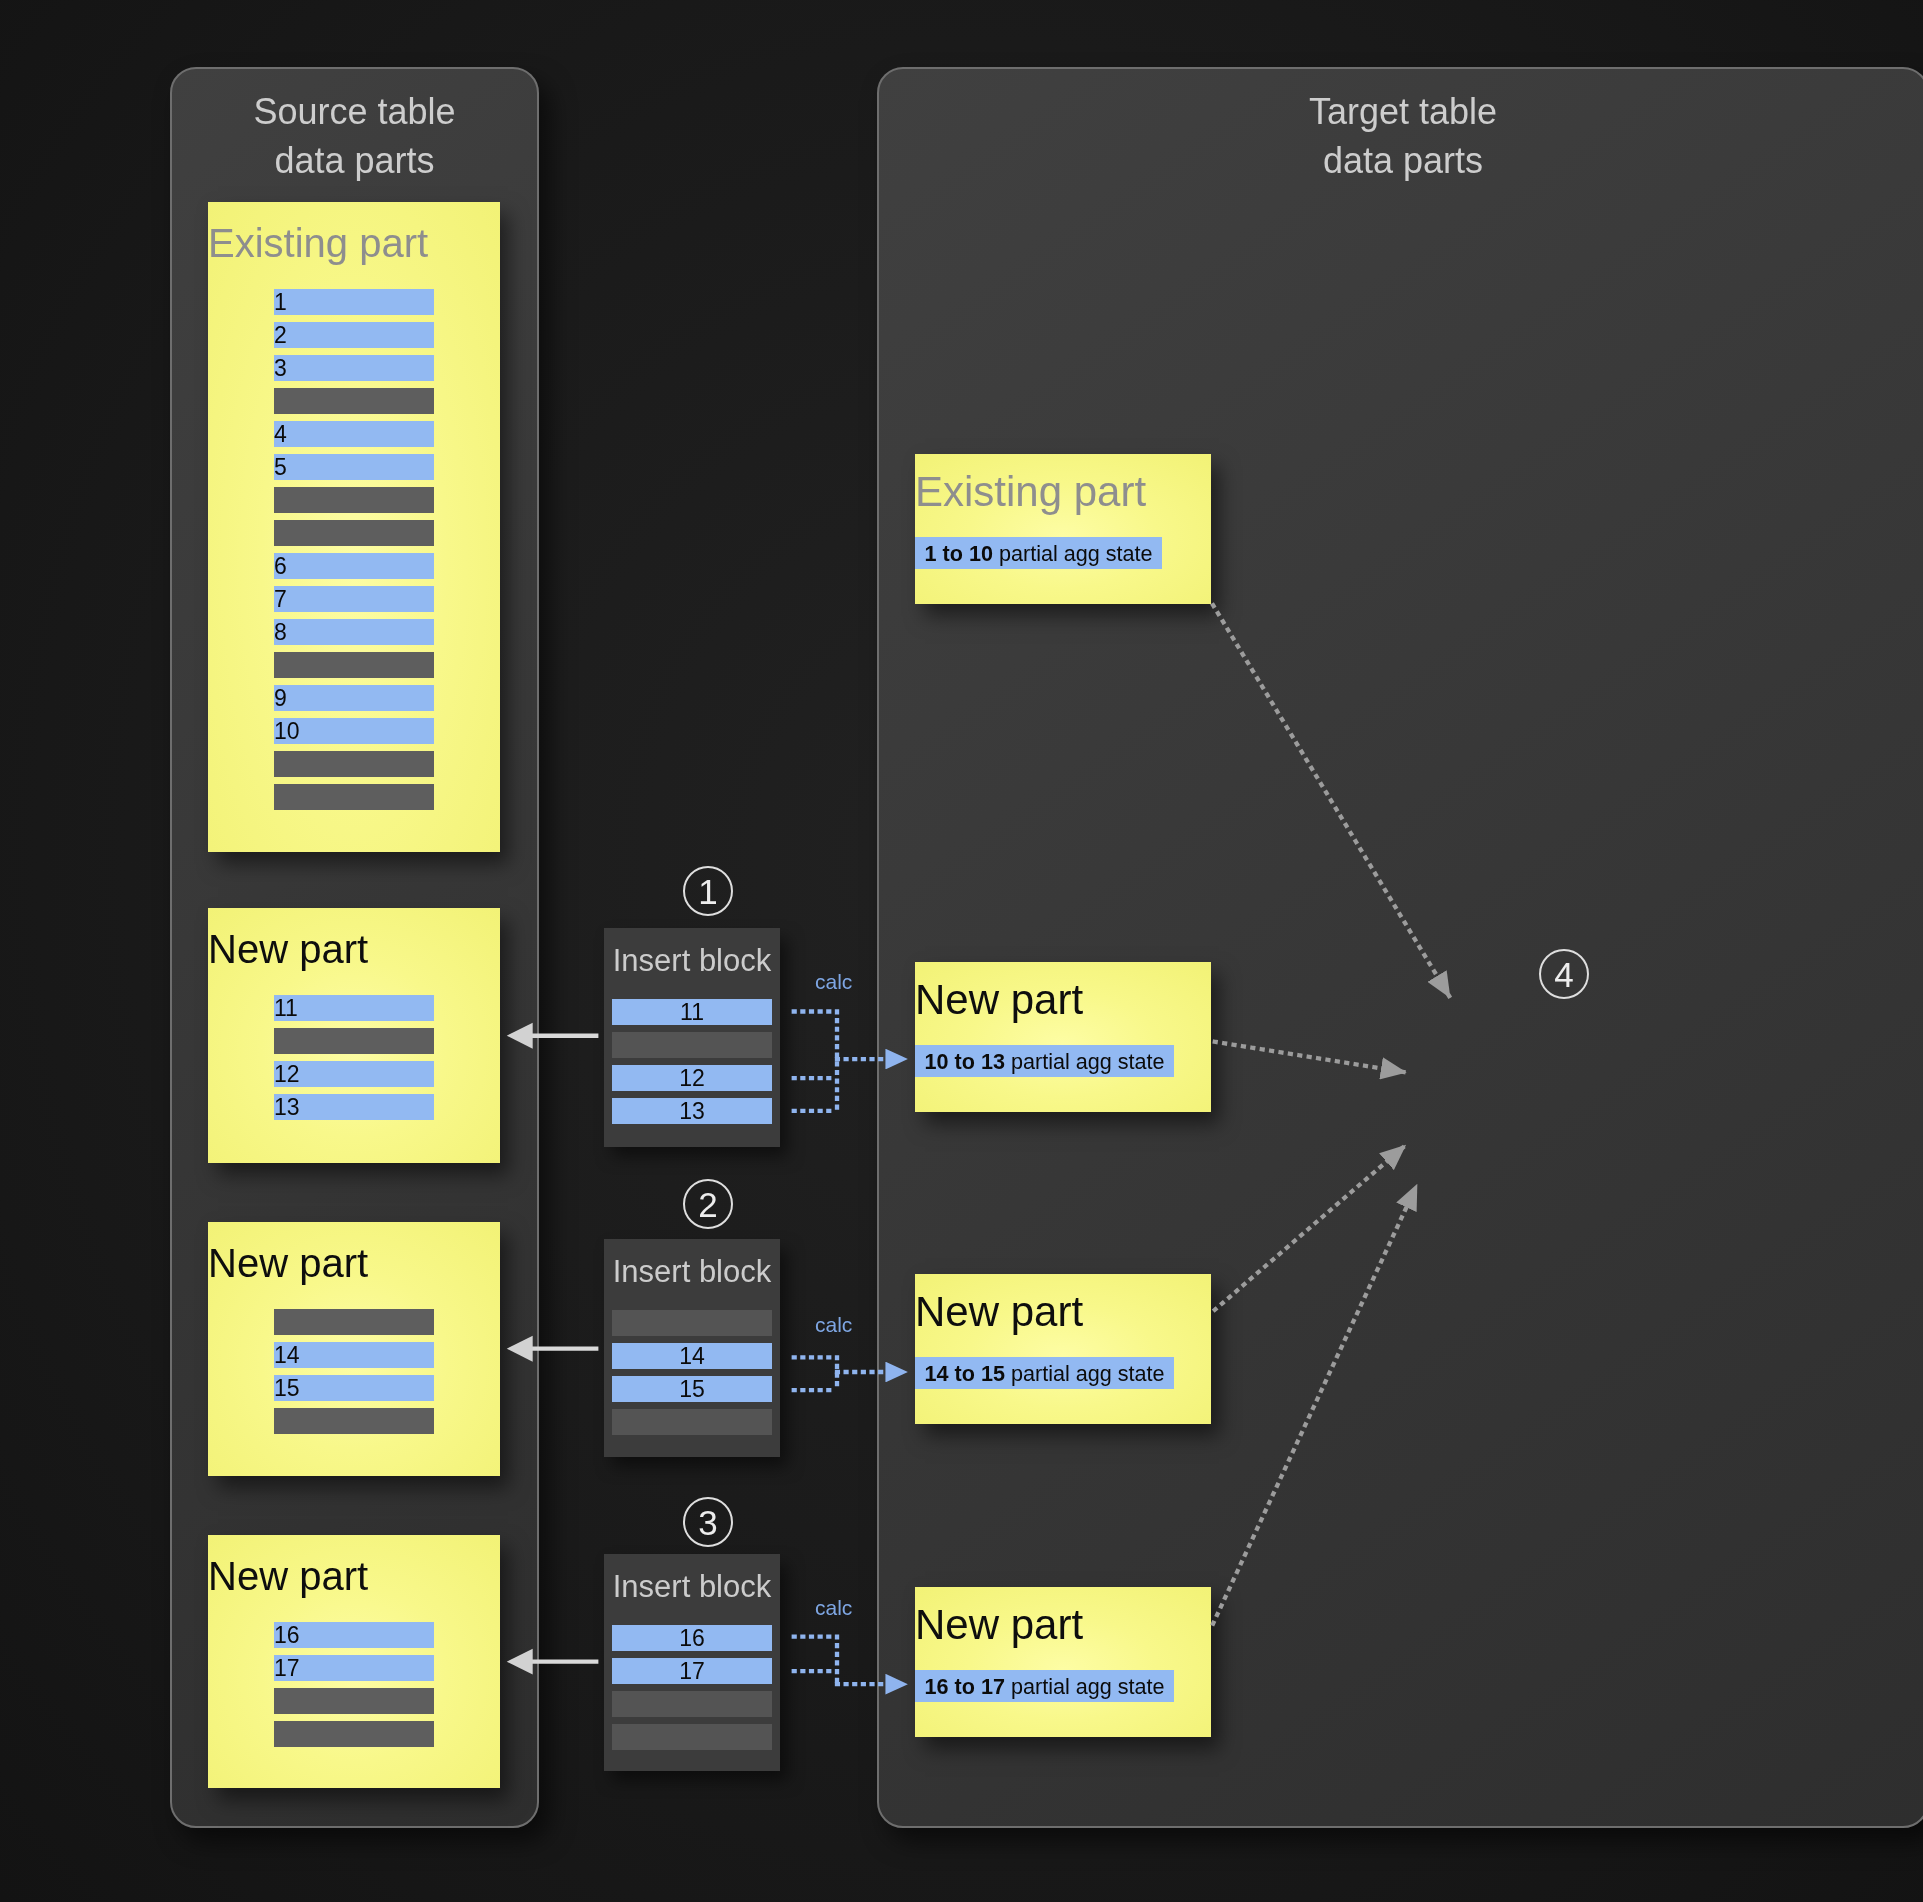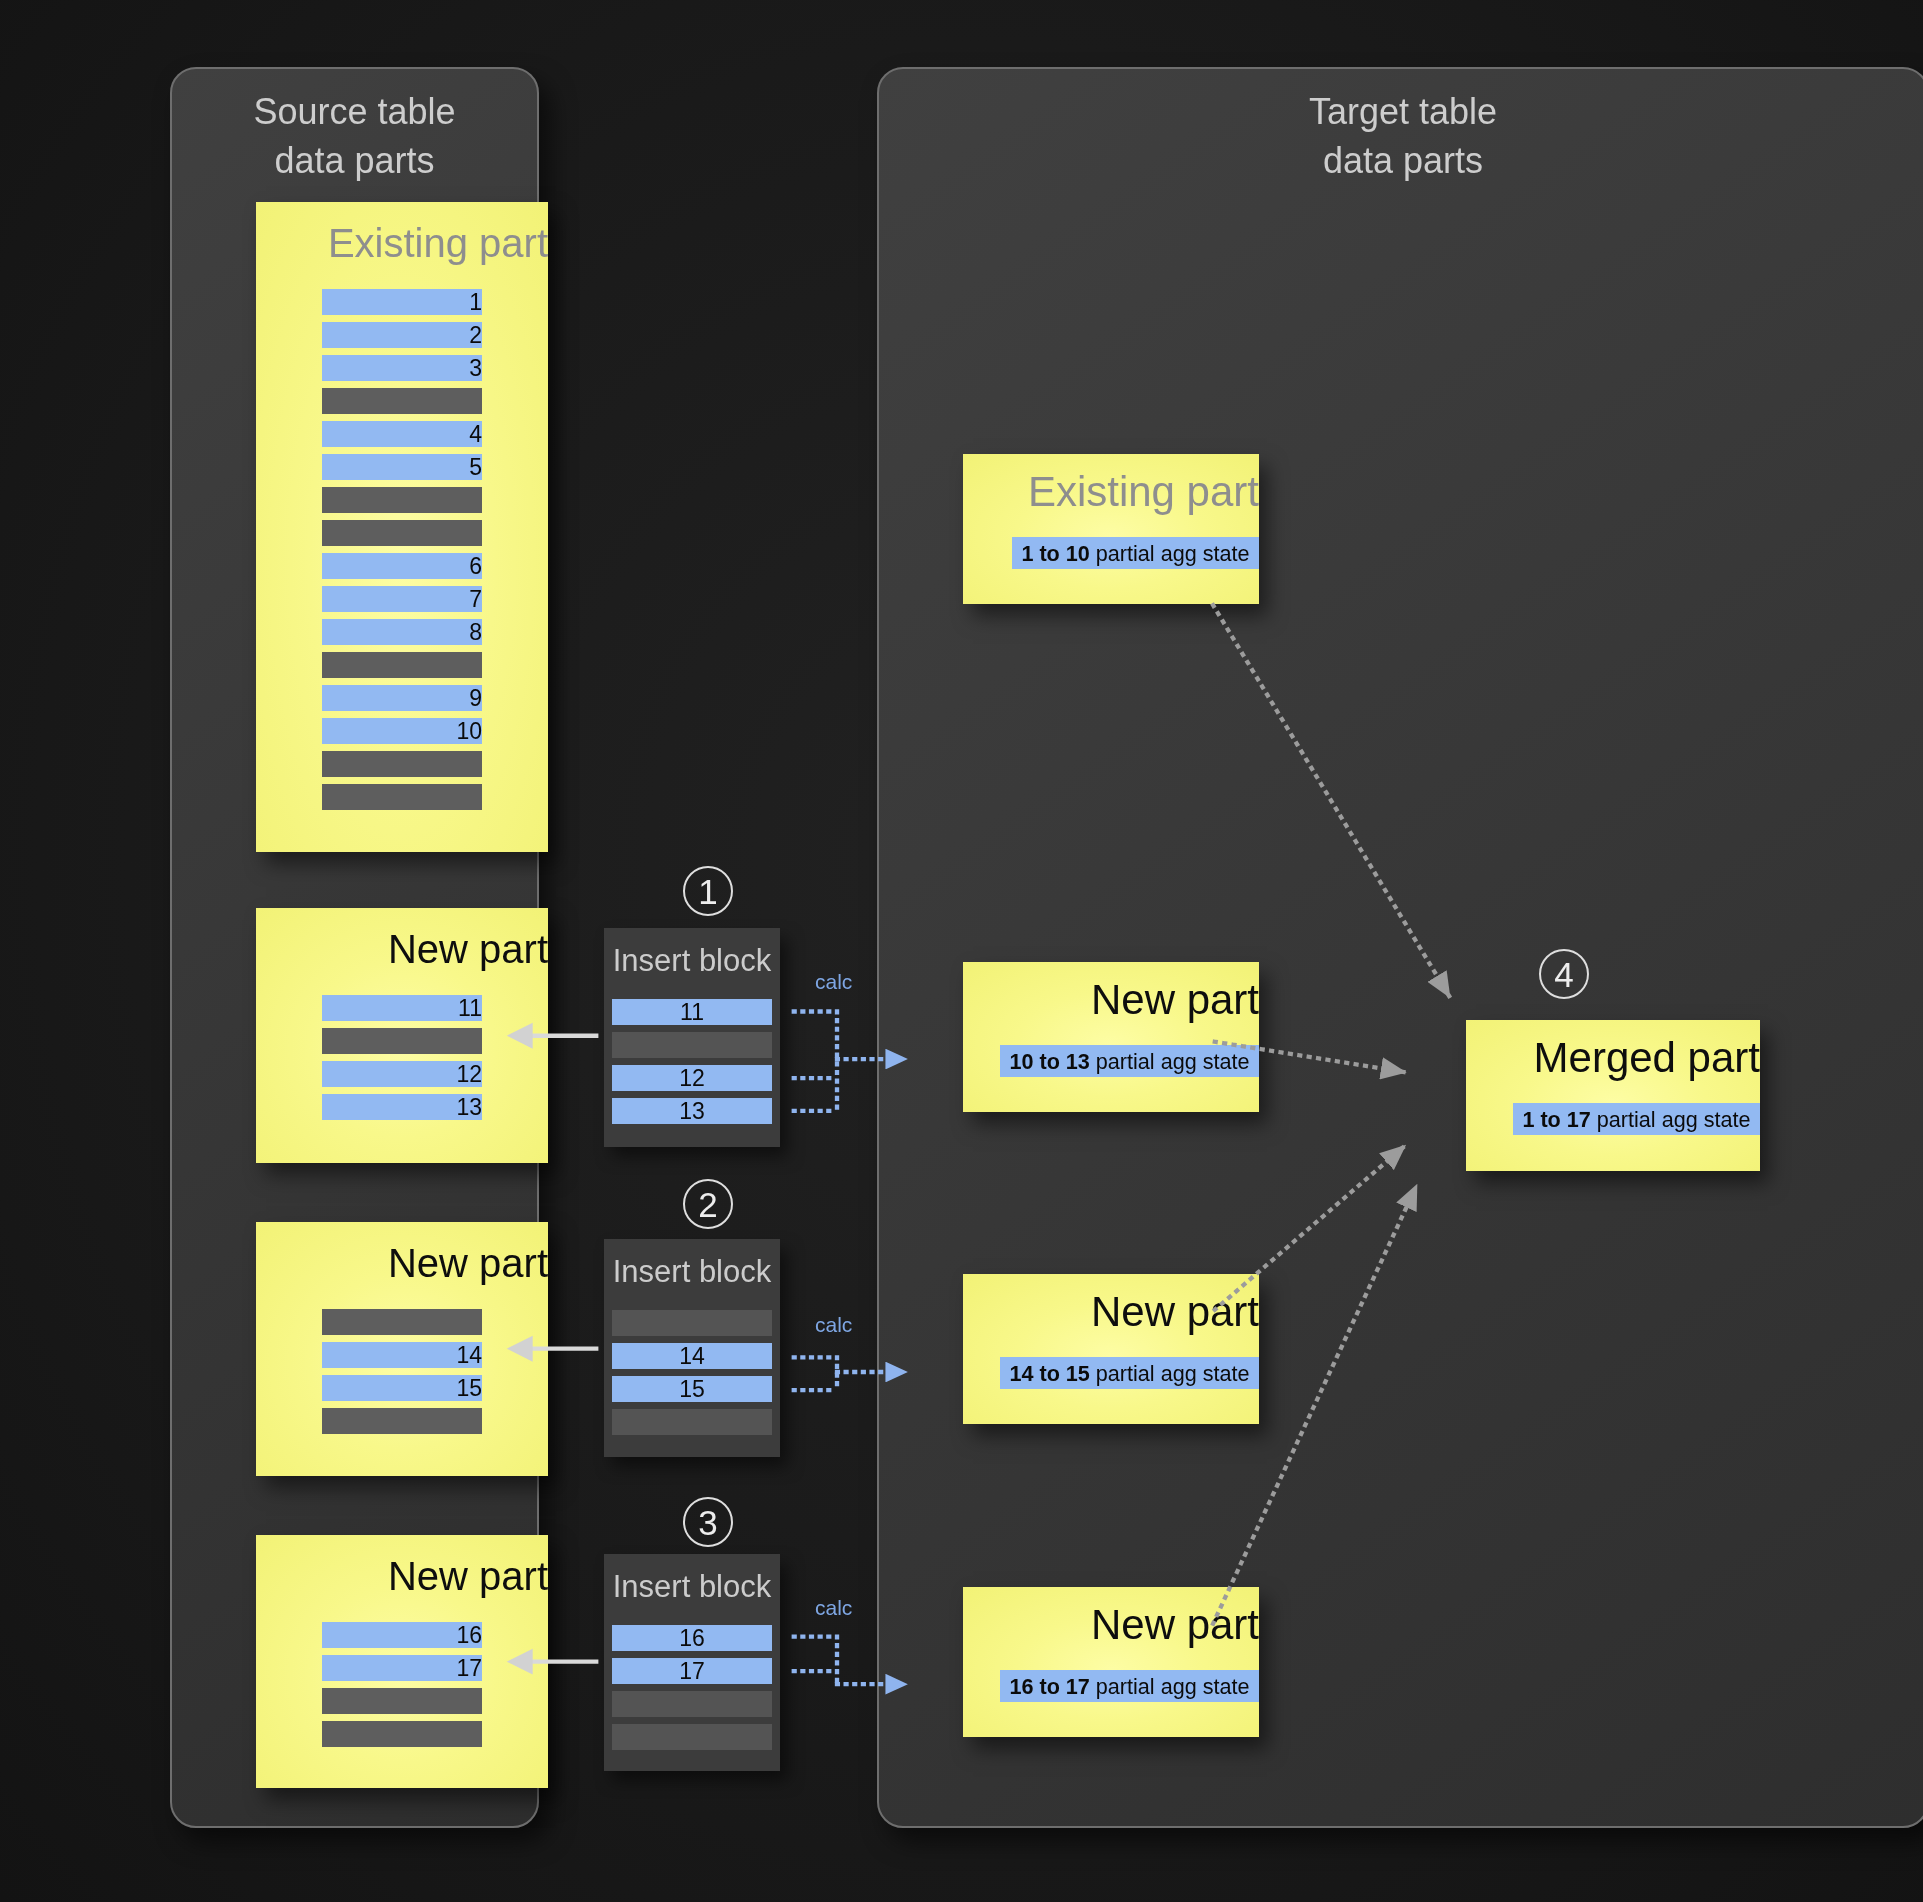--- a/index.html
+++ b/index.html
@@ -19,24 +19,23 @@
   }
   .panel.source{left:170px;width:369px;}
   .panel.target{left:877px;width:1052px;}
   .panel-title{
     position:absolute;top:0;left:0;right:0;padding-top:19px;
     text-align:center;font-size:36px;line-height:1.35;color:#cdcdcd;
     white-space:pre-line;
   }
   
   .part{
-    position:absolute;text-align:right;
+    position:absolute;text-align:left;
     background:radial-gradient(ellipse at 50% 55%, #fdfda4 0%, #f8f88a 45%, #f2f276 100%);
     box-shadow:8.6px 12px 19px rgba(0,0,0,.5);
-    margin-left:48px;
   }
   .part-title{font-size:40px;line-height:40px;margin-top:21px;color:#0e0e0e;}
   .part-title.muted{color:#8e8e8e;}
   .rows{width:160px;margin:26px auto 0;display:flex;flex-direction:column;gap:7px;}
   .row{height:26px;line-height:27px;font-size:23px;color:#0b0b0b;}
   .row.blue{background:#92b9f2;}
   .row.gray{background:#5e5e5e;}
   
   .iblock{
     position:absolute;left:604px;width:176px;text-align:center;
@@ -179,24 +178,20 @@
     <div class="part-title">New part</div>
     <div class="chip"><b>14 to 15</b><span>partial agg state</span></div>
   </div>
 
   <div class="part tpart" style="top:1587px;">
     <div class="part-title">New part</div>
     <div class="chip"><b>16 to 17</b><span>partial agg state</span></div>
   </div>
 
   <div class="step" style="left:1539px;top:949px;">4</div>
-  <div class="part" style="left:1418px;top:1020px;width:294px;height:151px;">
-    <div class="part-title" style="margin-top:17.3px;font-size:42px;line-height:42px;">Merged part</div>
-    <div class="chip"><b>1 to 17</b><span>partial agg state</span></div>
-  </div>
 
   <svg class="overlay" width="1923" height="1902" viewBox="0 0 2224 2200">
     <defs>
       <marker id="blueHead" markerUnits="userSpaceOnUse" markerWidth="26" markerHeight="24" refX="24" refY="12" orient="auto">
         <path d="M0,0 L26,12 L0,24 Z" fill="#8fb4ee"></path>
       </marker>
       <marker id="grayHead" markerUnits="userSpaceOnUse" markerWidth="30" markerHeight="26" refX="27" refY="13" orient="auto">
         <path d="M0,0 L30,13 L0,26 Z" fill="#9c9c9c"></path>
       </marker>
     </defs>

